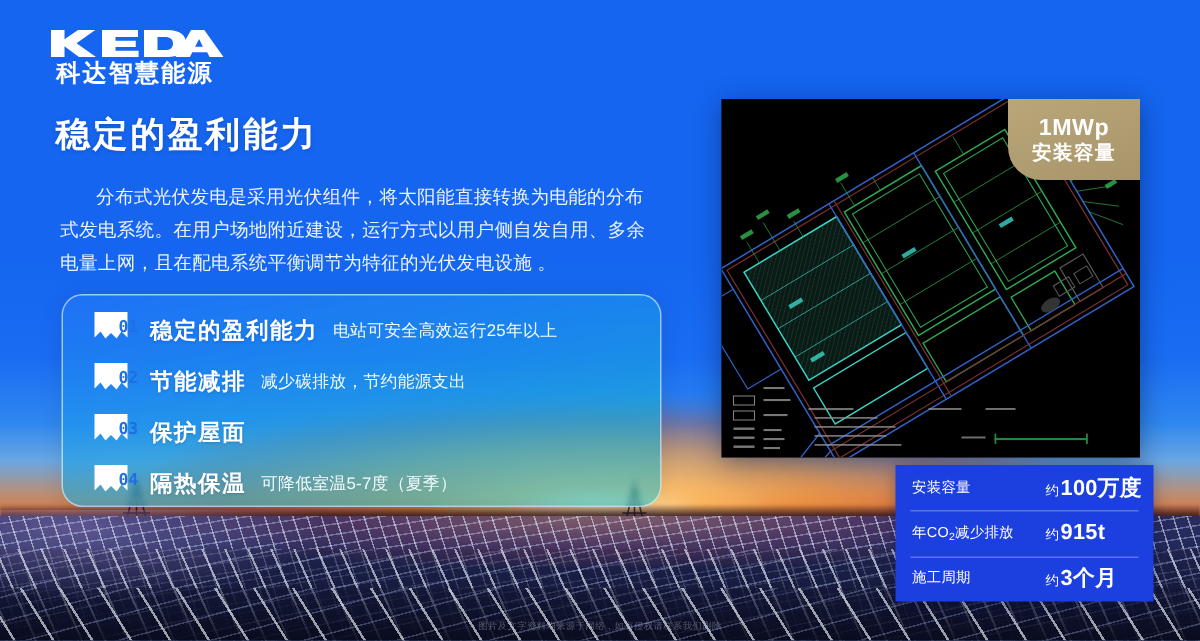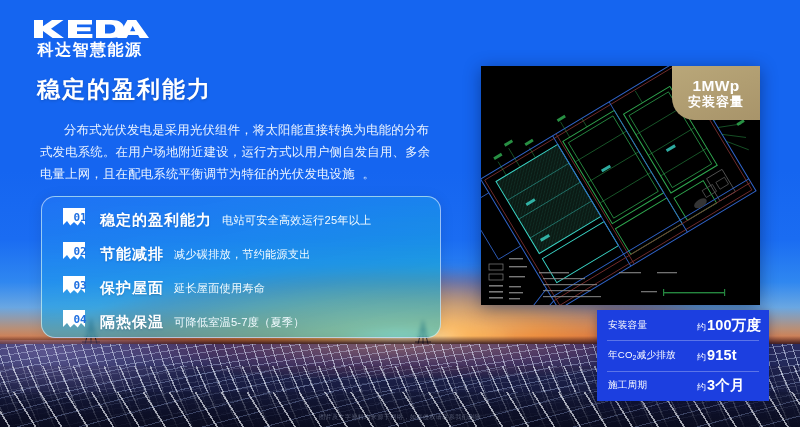--- a/index.html
+++ b/index.html
@@ -56,35 +56,35 @@
   .logo-mark{display:block;height:22px;}
   .logo-cn{display:block;margin-top:2px;font-size:16px;font-weight:700;color:#fff;
     letter-spacing:1.5px;line-height:15px;}
 
   
   .headline{position:absolute;left:37px;top:74px;font-size:23px;font-weight:700;color:#fff;
     letter-spacing:2px;text-shadow:0 1px 3px rgba(0,0,0,.18);}
 
   
   .para{position:absolute;left:40px;top:120px;width:400px;
-    font-size:12.4px;line-height:22px;color:#eaf3ff;letter-spacing:.2px;text-indent:24px;font-family:Liberation Mono, monospace;}
+    font-size:12.4px;line-height:22px;color:#eaf3ff;letter-spacing:.2px;text-indent:24px;}
 
   
   .feat-panel{position:absolute;left:41px;top:196px;width:398px;height:140px;
     border-radius:14px;border:1px solid rgba(255,255,255,.55);
     background:linear-gradient(168deg, rgba(36,120,246,.62) 0%, rgba(28,150,236,.60) 38%, rgba(24,178,214,.58) 70%, rgba(30,186,196,.56) 100%);
     box-shadow:0 2px 14px rgba(0,0,0,.10);backdrop-filter:blur(2px);}
   .feat-row{position:absolute;left:20px;display:flex;align-items:center;height:26px;}
   .feat-row:nth-of-type(1){top:10px;}
   .feat-row:nth-of-type(2){top:44px;}
   .feat-row:nth-of-type(3){top:78px;}
   .feat-row:nth-of-type(4){top:112px;}
   .badge{position:relative;width:24px;height:26px;margin-right:14px;flex:none;}
   .badge svg{display:block;}
-  .badge span{position:absolute;left:6px;top:4px;width:24px;text-align:center;
+  .badge span{position:absolute;left:17px;top:4px;width:24px;text-align:left;
     font-size:11px;font-weight:700;color:#1f6fe0;letter-spacing:-.2px;
     font-family:"DejaVu Sans Mono","Liberation Mono",monospace;}
   .feat-title{font-size:15px;font-weight:700;color:#fff;letter-spacing:1px;
     text-shadow:0 1px 2px rgba(0,40,90,.25);white-space:nowrap;}
   .feat-desc{margin-left:10px;font-size:11.2px;color:#f2fbff;letter-spacing:.2px;white-space:nowrap;}
 
   
   .cad{position:absolute;left:481px;top:66px;width:279px;height:239px;
     background:#000;box-shadow:0 3px 16px rgba(0,20,60,.45);overflow:hidden;}
   .cad svg{display:block;}
@@ -184,21 +184,20 @@
     </div>
 
     <div class="feat-row">
       <span class="badge">
         <svg width="24" height="26" viewBox="0 0 24 26">
           <path d="M1 1 h22 v17 l-4 -4 l-3.3 4.6 L12 15 l-3.7 3.6 L5 14 L1 18 Z" fill="#ffffff"></path>
         </svg>
         <span>03</span>
       </span>
       <span class="feat-title">保护屋面</span>
-      <span class="feat-desc">延长屋面使用寿命</span>
     </div>
 
     <div class="feat-row">
       <span class="badge">
         <svg width="24" height="26" viewBox="0 0 24 26">
           <path d="M1 1 h22 v17 l-4 -4 l-3.3 4.6 L12 15 l-3.7 3.6 L5 14 L1 18 Z" fill="#ffffff"></path>
         </svg>
         <span>04</span>
       </span>
       <span class="feat-title">隔热保温</span>

